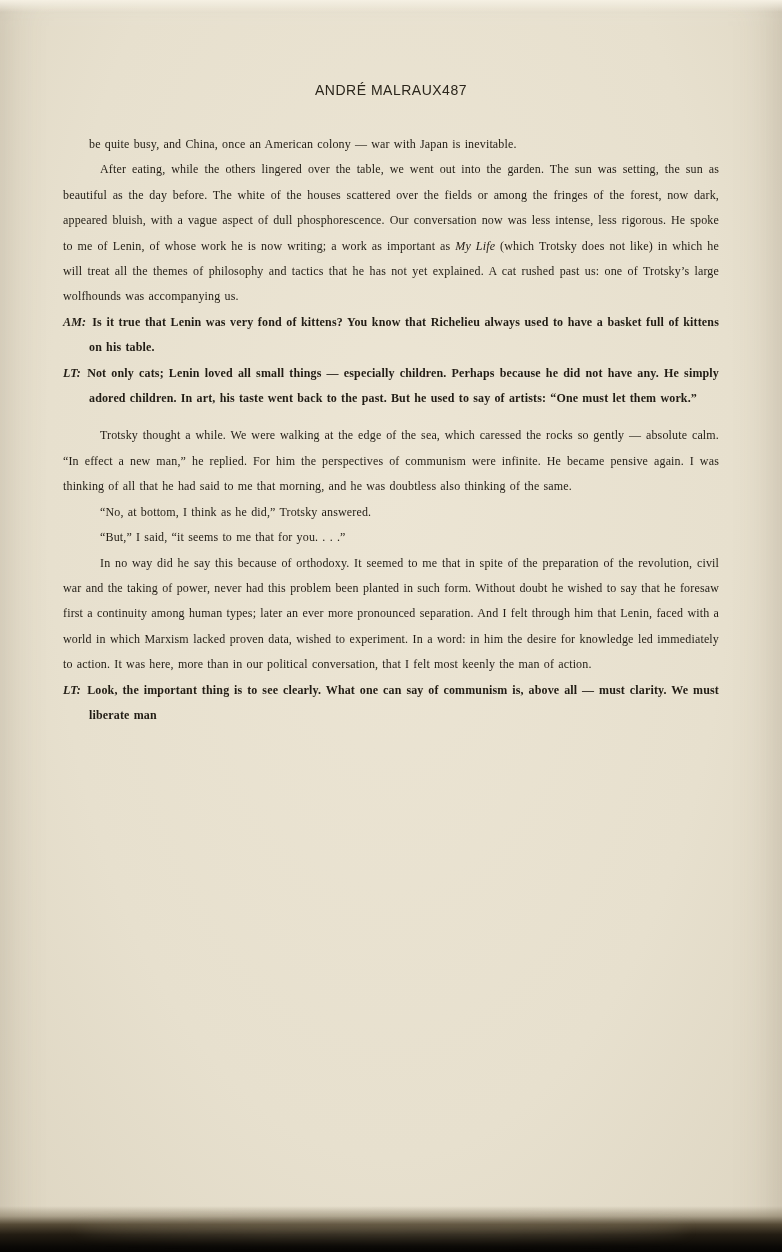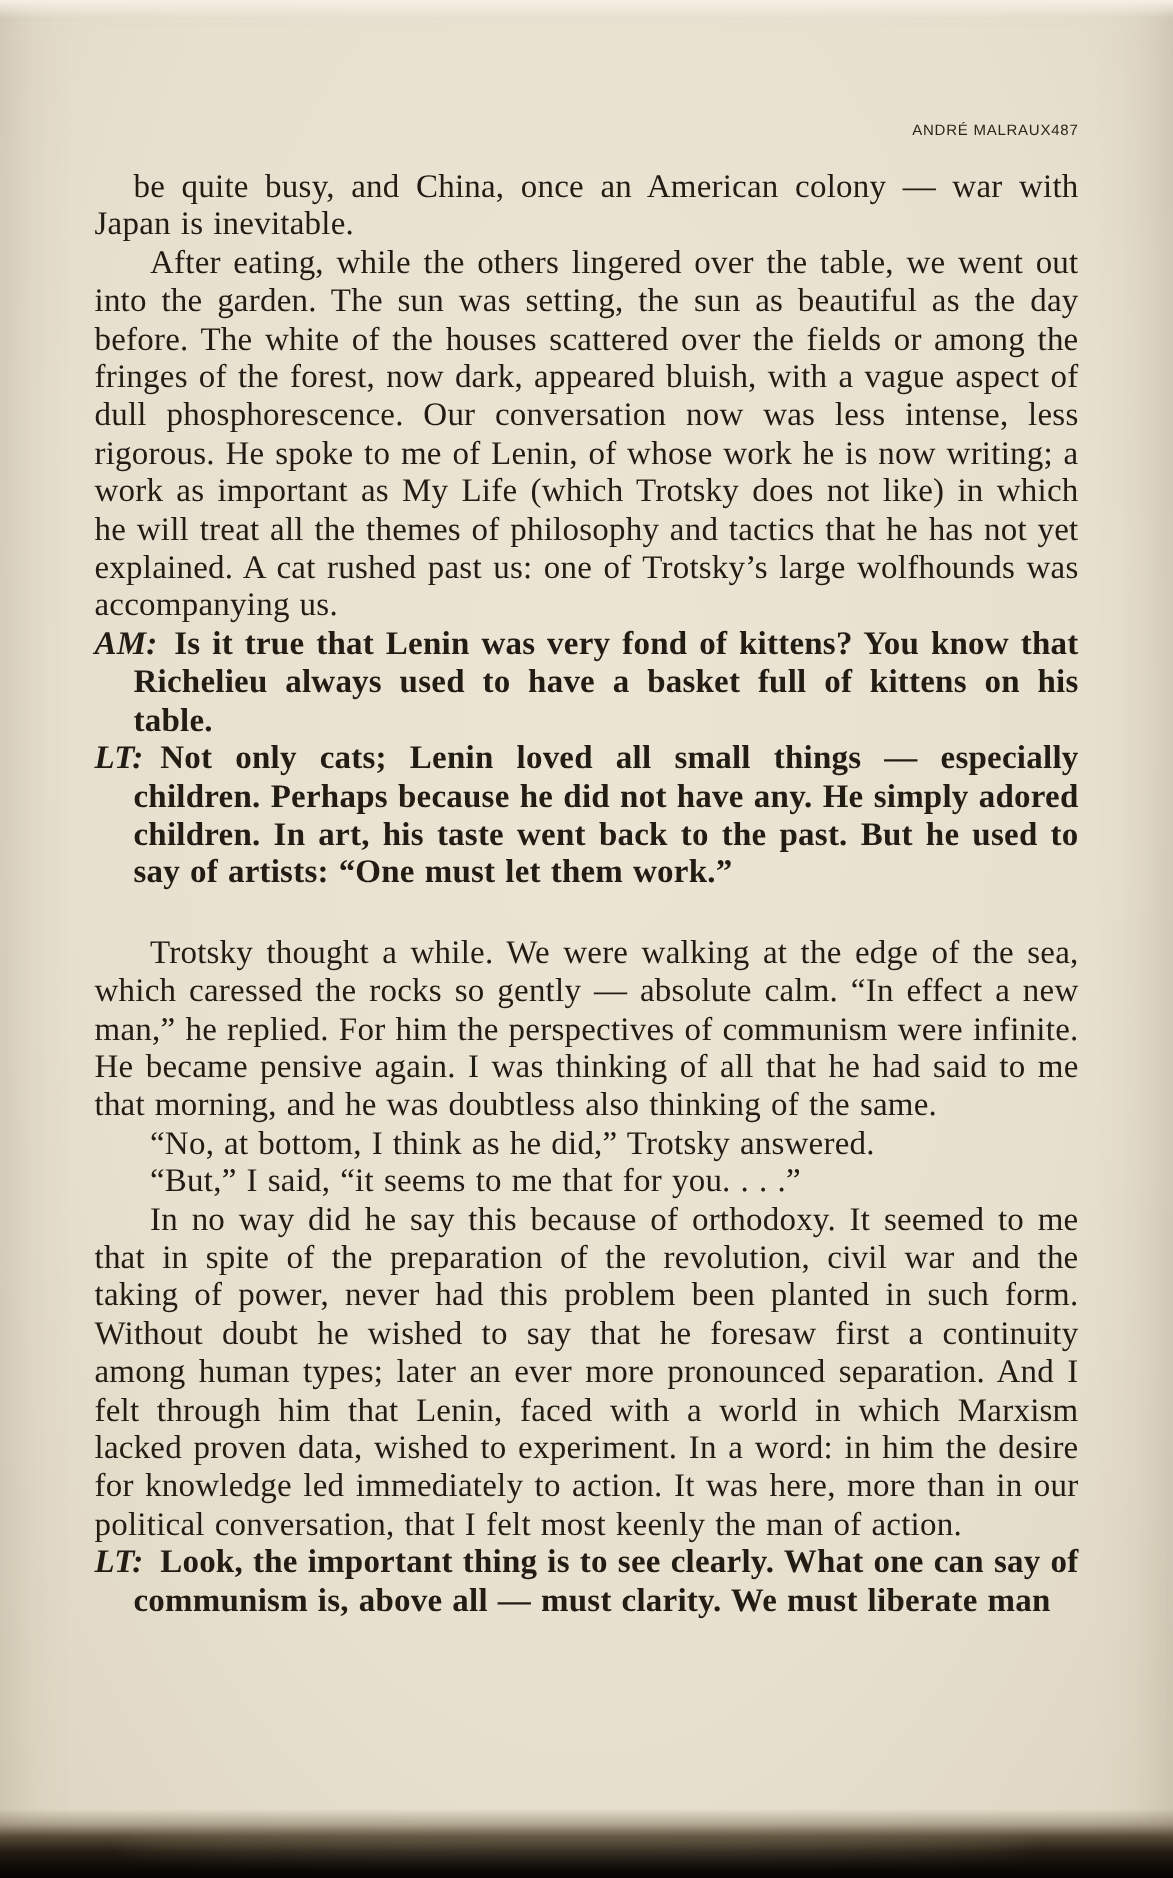--- a/index.html
+++ b/index.html
@@ -30,43 +30,43 @@
     pointer-events: none;
   }
   .content {
     position: absolute;
     left: 63px;
     right: 63px;
     top: 82px;
   }
   .running-head {
     display: flex;
-    justify-content: flex-end;
+    justify-content: center;
     align-items: baseline;
     font-family: "Liberation Sans", sans-serif;
-    font-size: 10px;
+    font-size: 14px;
     letter-spacing: 0.5px;
     color: #2a251b;
-    margin-bottom: 18px;
+    margin-bottom: 34px;
   }
   .text-body p {
     margin: 0;
     text-align: justify;
-    font-size: 22px;
+    font-size: 12px;
     line-height: 25.4px;
     letter-spacing: 0.15px;
     word-spacing: 1px;
     color: var(--ink, #211c14);
   }
   .text-body p.paragraph { text-indent: 37px; }
   .text-body p.dialogue { padding-left: 26px; text-indent: -26px; font-weight: bold; }
   .text-body p.dialogue-continuation { text-indent: 26px; }
-  .text-body p.space-before { margin-top: 28px; font-family: Liberation Serif, serif; }
+  .text-body p.space-before { margin-top: 12px; font-family: Liberation Serif, serif; }
   .speaker { font-style: italic; }
-  .italic { }
+  .italic { font-style: italic; }
   .bottom-edge {
     position: absolute;
     left: 0; right: 0; bottom: 0;
     height: 46px;
     background: linear-gradient(to bottom,
       rgba(110, 97, 72, 0) 0%,
       rgba(110, 97, 72, 0.45) 22%,
       #554a36 40%,
       #231d13 62%,
       #0b0906 88%,

